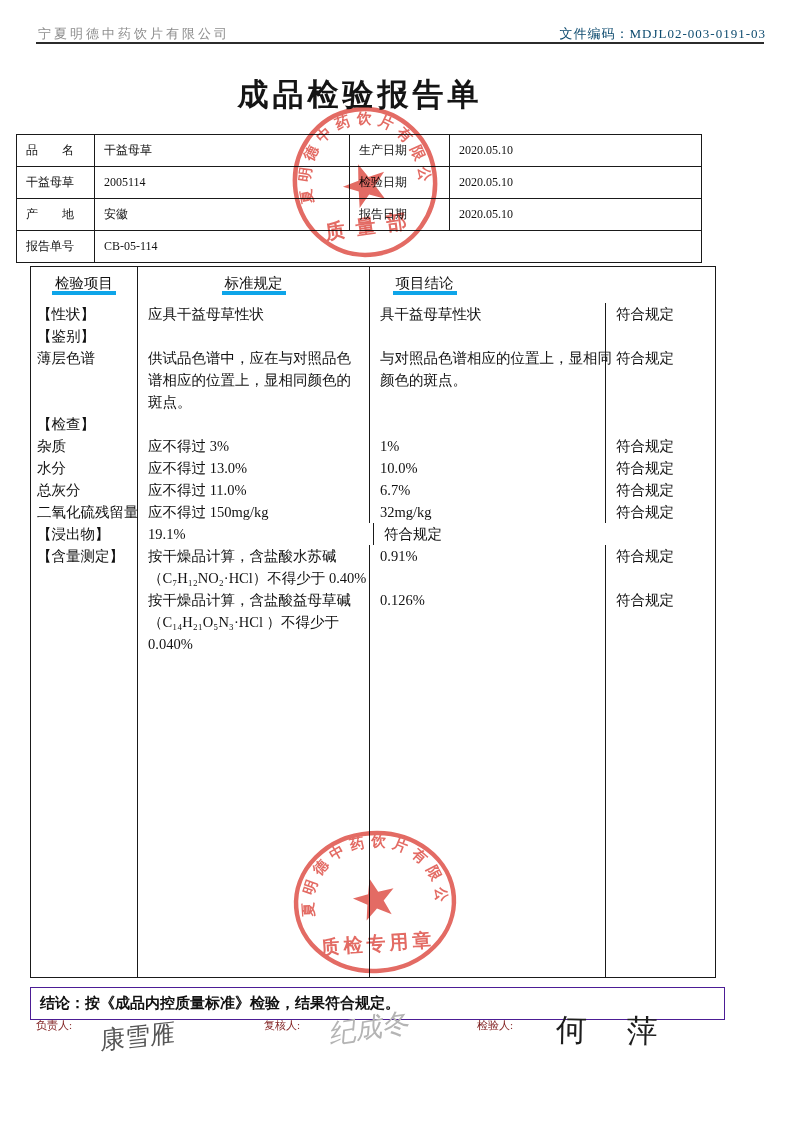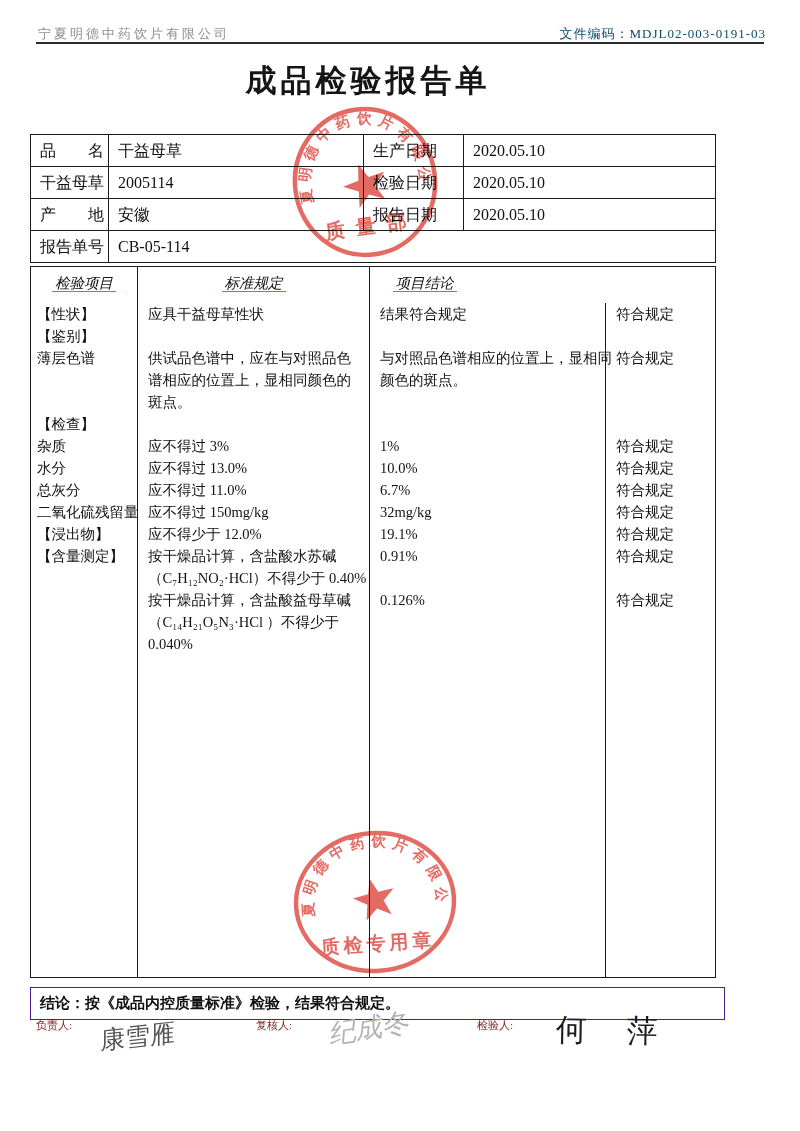--- a/index.html
+++ b/index.html
@@ -6,52 +6,52 @@
   .page{
     position:relative;width:800px;height:1131px;background:#ffffff;
     font-family:"Liberation Serif","DejaVu Serif",serif;color:#111;
     overflow:hidden;margin:0 auto;
   }
   
   .strip-left{position:absolute;left:38px;top:25px;font-size:13px;color:#8d8d8d;letter-spacing:3px;}
   .strip-right{position:absolute;right:34px;top:25px;font-size:13px;color:#0c4a6e;letter-spacing:1px;}
   .strip-rule{position:absolute;left:36px;top:42px;width:728px;height:0;border-top:2px solid #2b2b2b;}
   
-  .doc-title{position:absolute;left:0;top:60px;width:720px;text-align:center;
-    font-size:31px;font-weight:700;letter-spacing:4px;color:#151515;padding-left:8px;}
-  
-  .info-table{position:absolute;left:30px;top:134px;width:684px;border:1px solid #1a1a1a;font-size:16px;}
+  .doc-title{position:absolute;left:0;top:74px;width:720px;text-align:center;
+    font-size:31px;font-weight:700;letter-spacing:4px;color:#151515;}
+  
+  .info-table{position:absolute;left:16px;top:134px;width:684px;border:1px solid #1a1a1a;font-size:12px;}
   .i-row{display:flex;height:31px;line-height:31px;border-bottom:1px solid #1a1a1a;}
   .i-row:last-child{border-bottom:none;}
   .i-cell{box-sizing:border-box;padding-left:9px;border-right:1px solid #1a1a1a;overflow:hidden;white-space:nowrap;}
   .i-l1{width:78px;}.i-v1{width:255px;}.i-l2{width:100px;}.i-v2{width:251px;border-right:none;}
   .i-span{width:606px;border-right:none;}
   
   .main-table{position:absolute;left:30px;top:266px;width:684px;height:710px;
     border:1px solid #1a1a1a;display:flex;flex-direction:column;font-size:14.5px;}
   .mt-head{display:flex;height:36px;line-height:32px;text-align:center;}
   .mt-head .hc{box-sizing:border-box;border-right:1px solid #1a1a1a;}
   .mt-head .hc:last-child{border-right:none;}
-  .mt-head span{border-bottom:1px solid #0ea5e9;padding:0 3px;font-style:italic;}
+  .mt-head span{border-bottom:4px solid #0ea5e9;padding:0 3px;}
   .mt-line{display:flex;height:22px;line-height:22px;flex:0 0 auto;}
   .mt-line .mc{box-sizing:border-box;border-right:1px solid #1a1a1a;overflow:visible;white-space:nowrap;}
   .mt-line .mc:last-child{border-right:none;}
   .mt-fill{flex:1 1 auto;height:auto;}
   .c0{width:107px;padding-left:6px;}
   .c1{width:232px;padding-left:10px;}
   .c2{width:236px;padding-left:10px;}
   .c3{width:109px;padding-left:10px;}
   .hc.c0,.hc.c1,.hc.c2,.hc.c3{padding-left:0;}
   
   .conclusion{position:absolute;left:30px;top:977px;width:684px;height:31px;line-height:31px;
     border:1px solid #4c1d95;font-size:15px;font-weight:600;padding-left:9px;box-sizing:content-box;
     background:transparent;margin-top:10px;}
   
   .sig-label{position:absolute;top:1018px;font-size:11px;color:#7f1d1d;}
-  .lab-resp{left:36px;}.lab-rev{left:256px;}.lab-insp{left:477px;}
+  .lab-resp{left:36px;}.lab-rev{left:264px;}.lab-insp{left:477px;}
   .sig{position:absolute;white-space:nowrap;}
   .sig-resp{left:100px;top:1020px;font-size:25px;color:#555;
     transform:rotate(-6deg) skewX(-6deg);}
   .sig-rev{left:330px;top:1010px;font-size:27px;color:#b4b4b4;
     transform:rotate(-9deg) skewX(-14deg);}
   .sig-insp{left:556px;top:1010px;font-size:31px;color:#1d1d1d;letter-spacing:16px;
     transform:rotate(1deg);}
   
   .stamp{position:absolute;mix-blend-mode:multiply;opacity:.82;pointer-events:none;}
   .stamp-top{left:290px;top:104px;width:150px;height:156px;transform:rotate(-8deg);}
@@ -98,21 +98,21 @@
       <div class="hc c0"><span>检验项目</span></div>
       <div class="hc c1"><span>标准规定</span></div>
       <div class="hc c3"><span>项目结论</span></div>
     </div>
 
     <div id="mt-body">
 
     <div class="mt-line">
         <div class="mc c0">【性状】</div>
         <div class="mc c1">应具干益母草性状</div>
-        <div class="mc c2">结果符合规定</div>
+        <div class="mc c2">具干益母草性状</div>
         <div class="mc c3">符合规定</div>
       </div>
         <div class="mt-line">
         <div class="mc c0">【鉴别】</div>
         <div class="mc c1"></div>
         <div class="mc c2"></div>
         <div class="mc c3"></div>
       </div>
         <div class="mt-line">
         <div class="mc c0">薄层色谱</div>
@@ -157,21 +157,20 @@
         <div class="mc c3">符合规定</div>
       </div>
         <div class="mt-line">
         <div class="mc c0">二氧化硫残留量</div>
         <div class="mc c1">应不得过 150mg/kg</div>
         <div class="mc c2">32mg/kg</div>
         <div class="mc c3">符合规定</div>
       </div>
         <div class="mt-line">
         <div class="mc c0">【浸出物】</div>
-        <div class="mc c1">应不得少于 12.0%</div>
         <div class="mc c2">19.1%</div>
         <div class="mc c3">符合规定</div>
       </div>
         <div class="mt-line">
         <div class="mc c0">【含量测定】</div>
         <div class="mc c1">按干燥品计算，含盐酸水苏碱</div>
         <div class="mc c2">0.91%</div>
         <div class="mc c3">符合规定</div>
       </div>
         <div class="mt-line">

